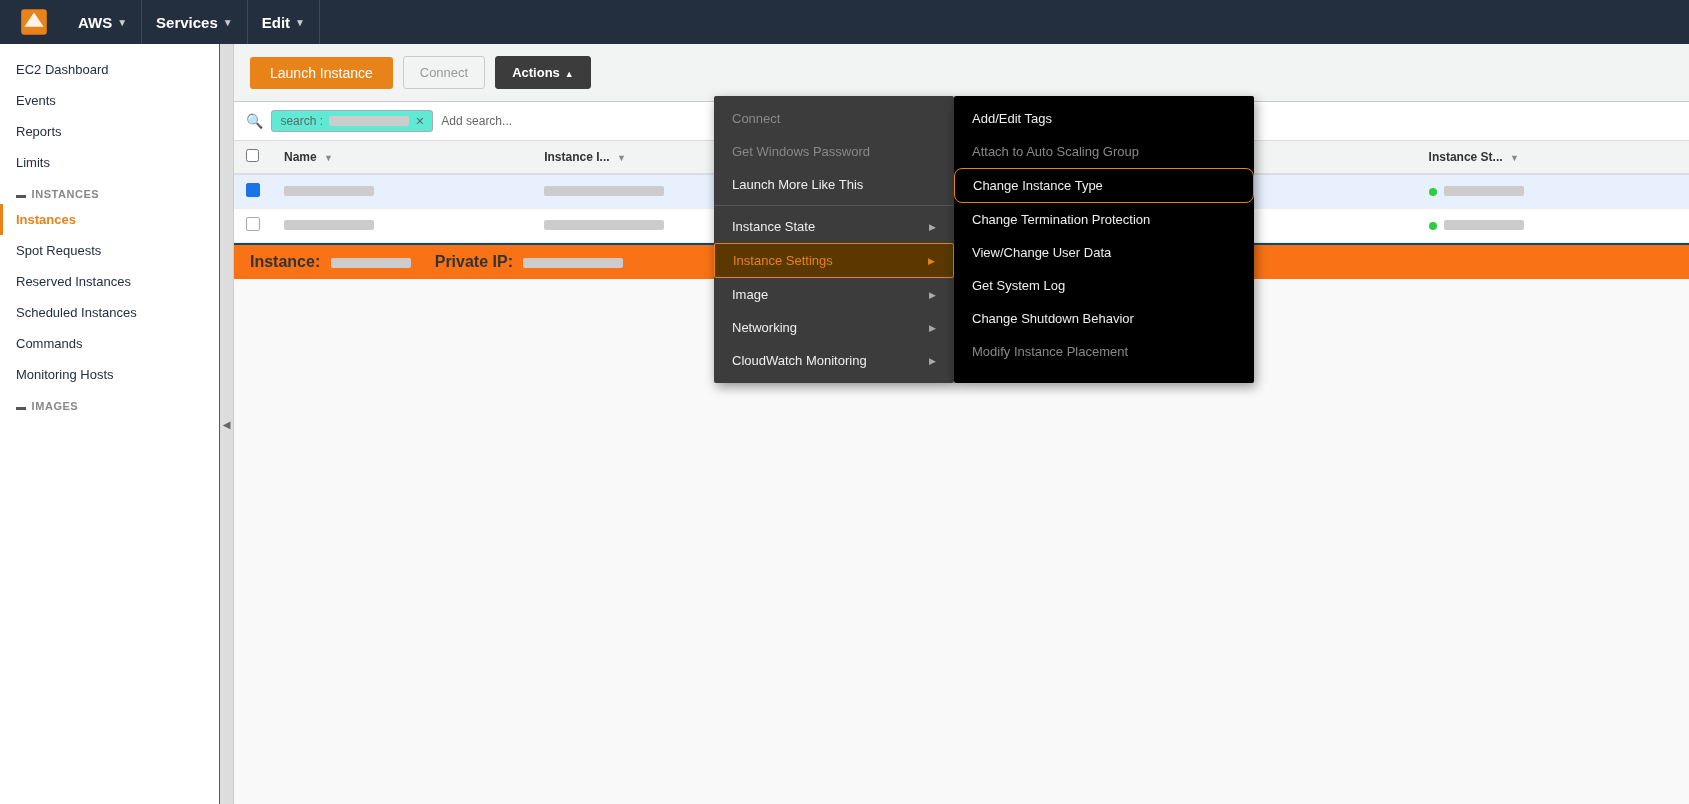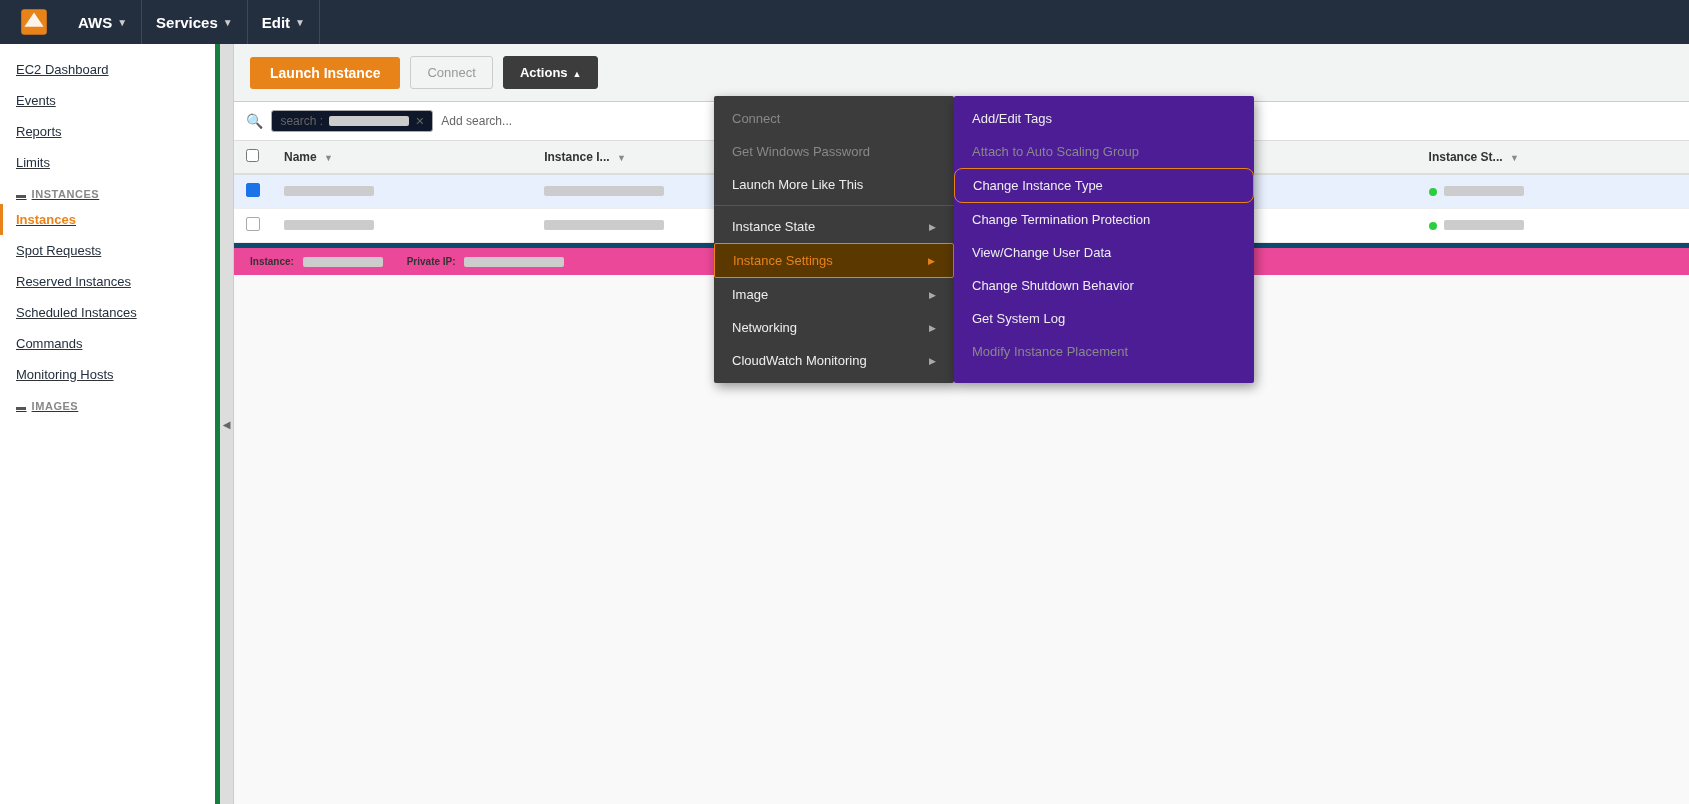--- a/index.html
+++ b/index.html
@@ -35,25 +35,24 @@
     .nav-item:first-of-type { border-left: 1px solid #3a4a5a; }
     .nav-chevron { font-size: 10px; color: #ccc; }
 
     
     .layout { display: flex; height: calc(100vh - 44px); overflow: hidden; }
 
     
     .sidebar {
       width: 220px;
       background: #fff;
-      border-right: 5px solid #15803d;
+      border-right: 1px solid #15803d;
       overflow-y: auto;
       flex-shrink: 0;
       padding-top: 10px;
-      text-decoration: underline;
     }
     .sidebar-item {
       padding: 8px 16px;
       color: #232f3e;
       cursor: pointer;
       font-size: 13px;
       white-space: nowrap;
     }
     .sidebar-item.active {
       color: #e8831a;
@@ -90,21 +89,21 @@
       align-items: center;
       gap: 10px;
       position: relative;
     }
     .btn-launch {
       background: #e8831a;
       color: #fff;
       border: none;
       padding: 8px 20px;
       font-size: 14px;
-      font-weight: 700;
+      font-weight: 400;
       border-radius: 3px;
       cursor: pointer;
     }
     .btn-connect {
       background: #f2f3f3;
       color: #999;
       border: 1px solid #ccc;
       padding: 8px 16px;
       font-size: 13px;
       font-weight: 500;
@@ -145,21 +144,21 @@
       display: flex;
       align-items: center;
       gap: 8px;
       background: #fff;
     }
     .search-icon-wrap {
       color: #888;
       font-size: 14px;
     }
     .search-pill {
-      background: #0f172a;
+      background: #5eead4;
       border: 1px solid #aaa;
       border-radius: 3px;
       display: flex;
       align-items: center;
       padding: 3px 8px;
       gap: 6px;
       font-size: 12px;
     }
     .search-pill span { color: #666; }
     .search-x { color: #aaa; cursor: pointer; font-size: 11px; }
@@ -215,26 +214,26 @@
     .blurred {
       display: inline-block;
       background: #ccc;
       border-radius: 2px;
       height: 10px;
       min-width: 80px;
     }
 
     
     .bottom-bar {
-      border-top: 5px solid #0c4a6e;
-      background: #ec4899;
+      border-top: 2px solid #0c4a6e;
+      background: #f97316;
       padding: 8px 16px;
       display: flex;
       gap: 24px;
-      font-size: 10px;
+      font-size: 16px;
     }
     .bottom-bar-label { font-weight: 600; color: #333; }
     .bottom-bar-val { color: #1a73e8; margin-left: 6px; }
 
     
     .dropdown-container {
       position: absolute;
       top: 52px;
       left: 480px;
       z-index: 200;
@@ -263,21 +262,21 @@
       background: #5a3800;
       color: #e8831a;
       border: 1.5px solid #e8831a;
       border-radius: 2px;
     }
     .dropdown-item .arrow { font-size: 10px; color: #aaa; }
     .dropdown-item.highlighted .arrow { color: #e8831a; }
     .dropdown-divider { height: 1px; background: #555; margin: 4px 0; }
 
     .submenu {
-      background: #4c1d95;
+      background: #000000;
       color: #eee;
       min-width: 300px;
       border-radius: 2px;
       box-shadow: 2px 4px 12px rgba(0,0,0,0.4);
       padding: 6px 0;
       position: relative;
     }
     .submenu-item {
       padding: 9px 18px;
       font-size: 13px;
@@ -399,24 +398,24 @@
           <div class="submenu-item highlighted">
             <span>Change Instance Type</span>
           </div>
           <div class="submenu-item">
             <span>Change Termination Protection</span>
           </div>
           <div class="submenu-item">
             <span>View/Change User Data</span>
           </div>
           <div class="submenu-item">
+            <span>Get System Log</span>
+          </div>
+          <div class="submenu-item">
             <span>Change Shutdown Behavior</span>
-          </div>
-          <div class="submenu-item">
-            <span>Get System Log</span>
           </div>
           <div class="submenu-item disabled">
             <span>Modify Instance Placement</span>
           </div>
         </div>
       </div>
     </div>
 
     <div class="search-bar">
       <span class="search-icon-wrap">🔍</span>

